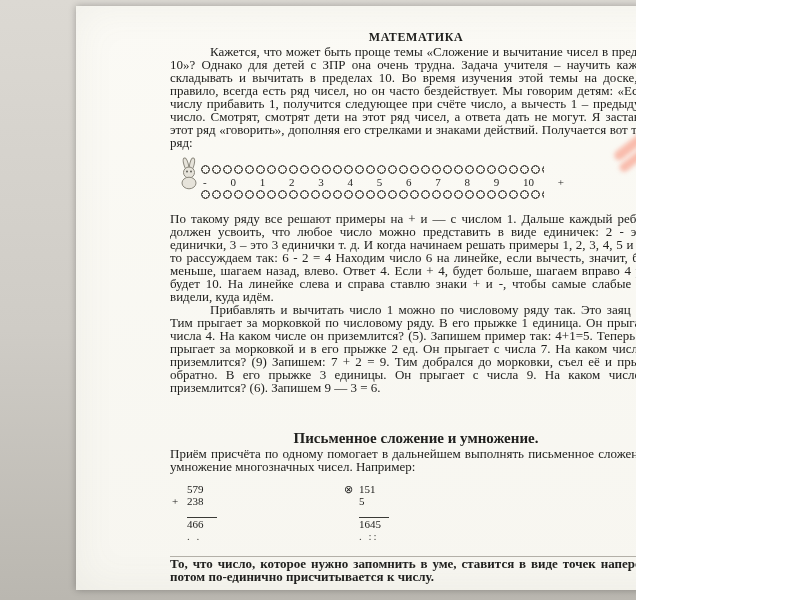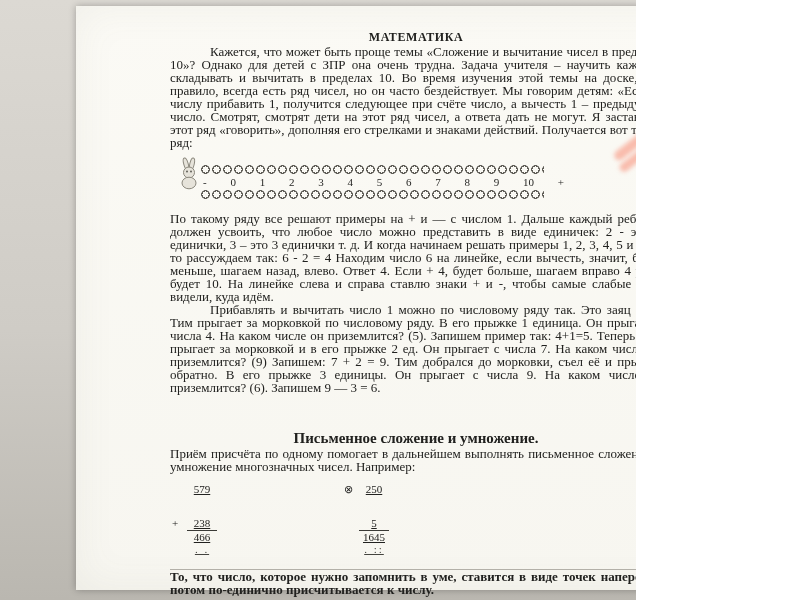--- a/index.html
+++ b/index.html
@@ -32,22 +32,22 @@
     padding:1px 0 1px 3px;color:#262624;}
   
   .section-heading{font-size:15px;font-weight:bold;text-align:center;margin:0;}
   .h2{margin-top:36px;}
   .p4{margin-top:7px;}
   
   .examples{display:flex;gap:120px;margin:10px 0 0 2px;font-size:11px;line-height:12px;}
   .math-block{display:inline-block;}
   .mrow{white-space:nowrap;}
   .mop{display:inline-block;width:15px;}
-  .mnum{display:inline-block;min-width:30px;text-align:center;text-decoration:underline;}
-  .u{border-bottom:1px solid #3a3a36;padding-bottom:1px;margin-top:22px;}
+  .mnum{display:inline-block;min-width:30px;text-align:left;}
+  .u{border-bottom:1px solid #3a3a36;padding-bottom:10px;}
   .dots{letter-spacing:2px;color:#44443f;}
   .dots-add{padding-right:7px;}
   .rule{border-top:1px solid #b3b0a8;margin-top:14px;}
   .p5{margin-top:6px;font-weight:bold;}
   .h3{margin-top:18px;}
   
   .highlight{position:absolute;left:528px;top:126px;width:64px;height:48px;pointer-events:none;}
   .highlight .stroke1,.highlight .stroke2{
     position:absolute;border-radius:10px;filter:blur(2px);
     background:rgba(248,138,115,.55);
@@ -94,21 +94,21 @@
 
       <div class="examples">
         <div class="math-block">
           <div class="mrow"><span class="mop"></span><span class="mnum">579</span></div>
           <div class="mrow"><span class="mop">+</span><span class="mnum u">238</span></div>
           <div class="mrow"><span class="mop"></span><span class="mnum">466</span></div>
           <div class="mrow"><span class="mop"></span><span class="mnum dots dots-add">. .</span></div>
         </div>
 
         <div class="math-block">
-          <div class="mrow"><span class="mop">⊗</span><span class="mnum">250</span></div>
+          <div class="mrow"><span class="mop">⊗</span><span class="mnum">151</span></div>
           <div class="mrow"><span class="mop"></span><span class="mnum u">5</span></div>
           <div class="mrow"><span class="mop"></span><span class="mnum">1645</span></div>
           <div class="mrow"><span class="mop"></span><span class="mnum dots">. ::</span></div>
         </div>
       </div>
 
       <div class="rule"></div>
       <p class="body p5">То, что число, которое нужно запомнить в уме, ставится в виде точек наперёд, а потом по-единично присчитывается к числу.</p>
 
       <h3 class="section-heading h3">Трудное деление.</h3>

